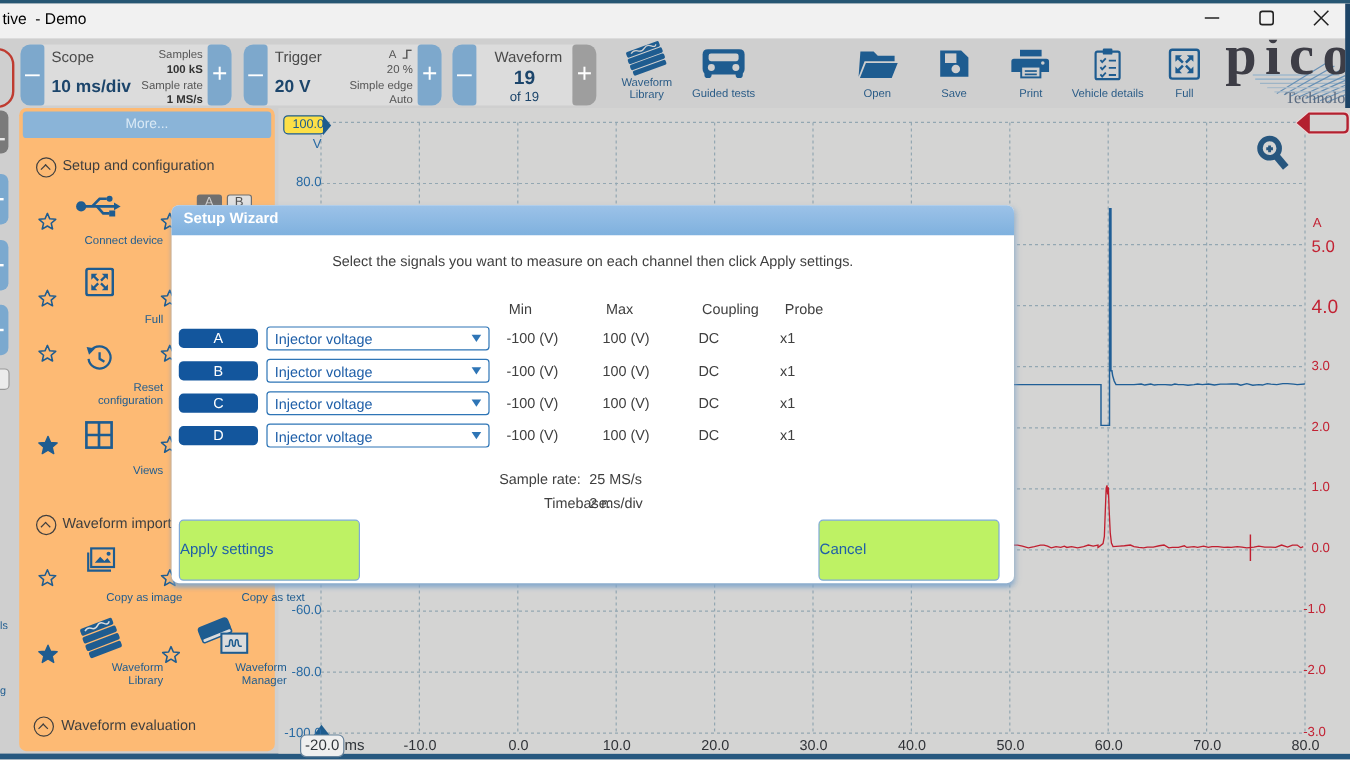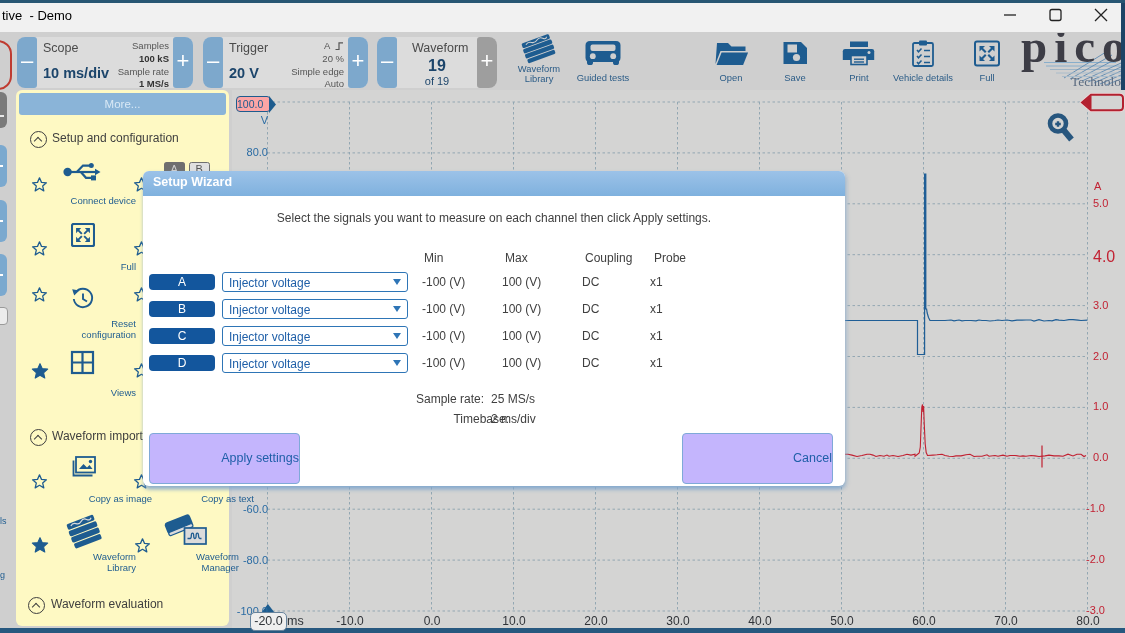--- a/index.html
+++ b/index.html
@@ -19,42 +19,42 @@
 .pmright{right:0;border-radius:3px 8px 8px 3px;}
 .gtitle{position:absolute;font-size:12.5px;color:#4a4a4a;}
 .gbig{position:absolute;font-size:14.5px;font-weight:bold;color:#1c456b;}
 .gsmall{position:absolute;text-align:right;font-size:9.5px;color:#555;line-height:12.8px;}
 .gsmall b{color:#333;}
 .tbicon{position:absolute;top:7px;width:64px;height:50px;text-align:center;}
 .tbicon svg{overflow:visible;}
 .tbicon svg{display:block;margin:0 auto;}
 .tblabel{font-size:9.4px;color:#2b5c87;line-height:10px;margin-top:3px;}
 
-#sidepanel{left:16px;top:90px;width:213px;height:536px;background:#fef9c3;border-radius:6px;}
+#sidepanel{left:16px;top:90px;width:213px;height:536px;background:#fdba74;border-radius:6px;}
 #morebtn{left:3px;top:3px;width:207px;height:22px;background:#8ab4d8;border-radius:3px;color:#d9e9f5;font-size:11.5px;text-align:center;line-height:22px;}
 .sechdr{position:absolute;font-size:12px;color:#3f3f3f;}
 .seccirc{position:absolute;width:15px;height:15px;border:1.5px solid #3f3f3f;border-radius:50%;}
 .seccirc:after{content:"";position:absolute;left:3.5px;top:5.5px;width:5px;height:5px;border-left:1.7px solid #3f3f3f;border-top:1.7px solid #3f3f3f;transform:rotate(45deg);}
 .itemlabel{position:absolute;font-size:9.5px;color:#1e5c90;text-align:right;line-height:10.5px;}
 
 #chart{left:232px;top:90px;width:893px;height:538px;background:#d4d4d3;}
 .ylab{position:absolute;width:40px;text-align:right;font-size:11px;color:#2a6ba3;}
 #bottombar{left:0;top:628px;width:1125px;height:5px;background:#27587f;}
 
 #dialog{left:143px;top:171px;width:702px;height:315px;background:#fff;border-radius:6px;
  box-shadow:0 4px 4px -1px rgba(125,165,205,.85),2px 2px 4px rgba(140,170,200,.45);}
 #dlgtitle{left:0;top:0;width:702px;height:25px;border-radius:6px 6px 0 0;background:linear-gradient(#9cc2e8,#7fb1de);}
 #dlgtitle span{position:absolute;left:10px;top:4px;font-size:12.5px;font-weight:bold;color:#fff;}
 .chbtn{position:absolute;left:6px;top:0;width:66px;height:16px;background:#13569d;border-radius:4px;color:#fff;font-size:12px;text-align:center;line-height:16px;}
 .chrow{position:absolute;left:0;width:702px;height:16px;}
 .dd{position:absolute;left:79px;top:-2px;width:184px;height:18px;border:1.5px solid #2e75b6;border-radius:3px;background:#fff;}
 .dd span{position:absolute;left:6px;top:2.5px;font-size:12px;color:#1f5fa8;}
 .dd:after{content:"";position:absolute;right:6px;top:6px;border-left:4.5px solid transparent;border-right:4.5px solid transparent;border-top:6px solid #2e75b6;}
 .dv{position:absolute;top:1px;font-size:12px;color:#404040;}
-.dlgbtn{position:absolute;top:262px;width:149px;height:49px;border:1px solid #7fa9d8;border-radius:4px;background:#c4b5fd;color:#1f5fa8;font-size:12.5px;text-align:right;line-height:49px;}
+.dlgbtn{position:absolute;top:262px;width:149px;height:49px;border:1px solid #7fa9d8;border-radius:4px;background:#bef264;color:#1f5fa8;font-size:12.5px;text-align:left;line-height:49px;}
 </style>
 </head>
 <body>
 <div id="root">
   <div class="abs" id="topstrip"></div>
   <div class="abs" id="titlebar"></div>
   <div class="abs" id="titletext">tive&nbsp; - Demo</div>
   <div class="abs winbtn" style="left:988px;"><svg width="44" height="29">
         <line x1="16" y1="15" x2="28" y2="15" stroke="#222" stroke-width="1.3"></line>
       </svg></div>
@@ -256,28 +256,28 @@
       <circle cx="1058" cy="123.5" r="8" fill="none" stroke="#27567e" stroke-width="4.6"></circle>
       <line x1="1064" y1="130.5" x2="1071.5" y2="139.5" stroke="#27567e" stroke-width="6"></line>
       <path d="M1056.8 121.2 h2.4 v1.6 h1.6 v2.4 h-1.6 v1.6 h-2.4 v-1.6 h-1.6 v-2.4 h1.6 Z" fill="#27567e"></path>
     </g>
   </svg>
   
   <div class="ylab" style="left:228px;top:146.4px;">80.0</div>
   <div class="ylab" style="left:228px;top:502.7px;">-60.0</div>
   <div class="ylab" style="left:228px;top:553.6px;">-80.0</div>
   <div class="ylab" style="left:228px;top:604.5px;">-100.0</div>
-  <div class="abs" style="left:236px;top:96px;width:33px;height:14px;border:1.5px solid #1d5c8e;border-radius:4px;background:#fca5a5;color:#1d5c8e;font-size:10.5px;text-align:left;line-height:14px;">100.0</div>
+  <div class="abs" style="left:236px;top:96px;width:33px;height:14px;border:1.5px solid #1d5c8e;border-radius:4px;background:#fde047;color:#1d5c8e;font-size:10.5px;text-align:right;line-height:14px;">100.0</div>
   <svg class="abs" style="left:269px;top:96px;" width="8" height="17">
         <path d="M0 0 L7 8.5 L0 17 Z" fill="#1d5c8e"></path>
       </svg>
   <div class="ylab" style="left:228px;top:114px;">V</div>
   
   <div class="abs" style="left:1094px;top:180px;font-size:11px;color:#c22233;">A</div>
-  <div class="abs" style="left:1093px;top:197px;font-size:11px;color:#c22233;">5.0</div>
+  <div class="abs" style="left:1093px;top:197px;font-size:14px;color:#c22233;">5.0</div>
   <div class="abs" style="left:1093px;top:248px;font-size:16px;color:#c22233;">4.0</div>
   <div class="abs" style="left:1093px;top:299px;font-size:11px;color:#c22233;">3.0</div>
   <div class="abs" style="left:1093px;top:350px;font-size:11px;color:#c22233;">2.0</div>
   <div class="abs" style="left:1093px;top:400px;font-size:11px;color:#c22233;">1.0</div>
   <div class="abs" style="left:1093px;top:451px;font-size:11px;color:#c22233;">0.0</div>
   <div class="abs" style="left:1086px;top:502px;font-size:11px;color:#c22233;">-1.0</div>
   <div class="abs" style="left:1086px;top:553px;font-size:11px;color:#c22233;">-2.0</div>
   <div class="abs" style="left:1086px;top:604px;font-size:11px;color:#c22233;">-3.0</div>
   
   <div class="abs" style="left:330px;top:614px;width:40px;text-align:center;font-size:12px;color:#303338;">-10.0</div>

